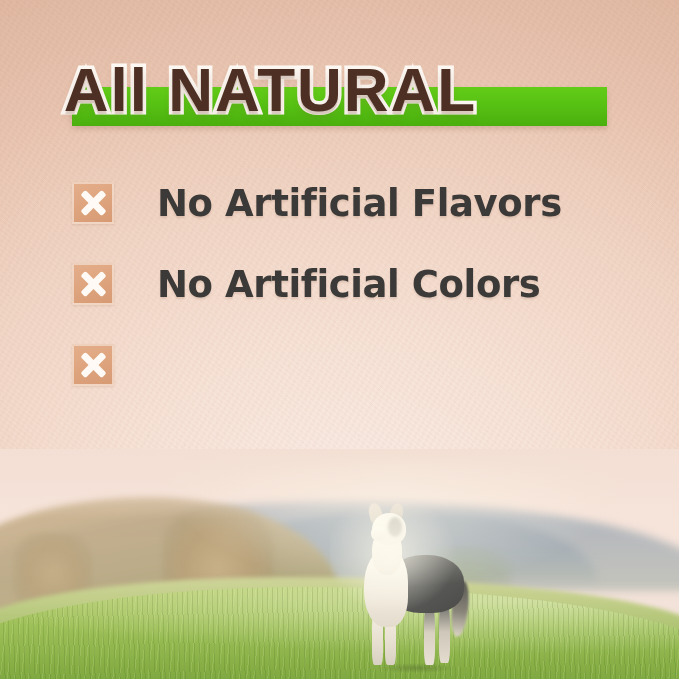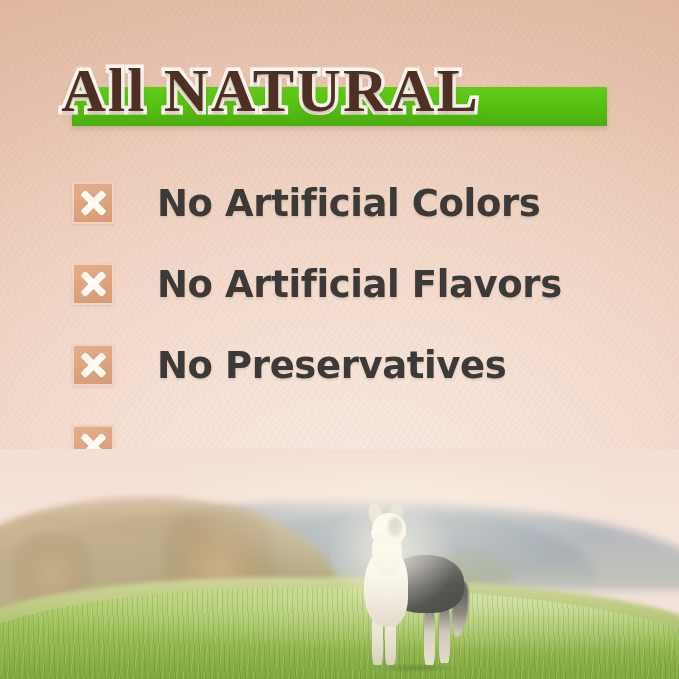--- a/index.html
+++ b/index.html
@@ -43,21 +43,21 @@
     position:absolute;left:0;top:44px;width:679px;height:92px;
   }
   .green-bar{
     position:absolute;left:72px;top:43px;width:535px;height:39px;
     background:linear-gradient(180deg,#63cc18 0%,#57c113 45%,#4aaf0e 100%);
     box-shadow:0 3px 5px rgba(120,80,55,.22);
   }
   .headline{
     position:absolute;left:0;top:0;width:541px;
     text-align:center;
-    font-family:Liberation Serif, serif;
+    font-family:Liberation Sans, sans-serif;
     font-weight:bold;
     font-size:62px;
     line-height:92px;
     letter-spacing:2px;
     color:#4d3023;
     -webkit-text-stroke:7px #fdf8f3;
     paint-order:stroke fill;
     text-shadow:
        0 3px 0 rgba(120,80,55,.18),
        0 5px 8px rgba(120,80,55,.20);
@@ -249,32 +249,28 @@
 
   <div class="headline-wrap">
     <div class="green-bar"></div>
     <div class="headline">All NATURAL</div>
   </div>
 
   <div class="claims">
 
     <div class="claim-row">
       <span class="x-icon"></span>
+      <span class="claim-label">No Artificial Flavors</span>
+    </div>
+
+    <div class="claim-row">
+      <span class="x-icon"></span>
       <span class="claim-label">No Artificial Colors</span>
     </div>
 
-    <div class="claim-row">
-      <span class="x-icon"></span>
-      <span class="claim-label">No Artificial Flavors</span>
-    </div>
-
-    <div class="claim-row">
-      <span class="x-icon"></span>
-      <span class="claim-label">No Preservatives</span>
-    </div>
 
     <div class="claim-row">
       <span class="x-icon"></span>
     </div>
 
   </div>
 
   <div class="scene">
     <div class="sky"></div>
     <div class="far-hill"></div>

